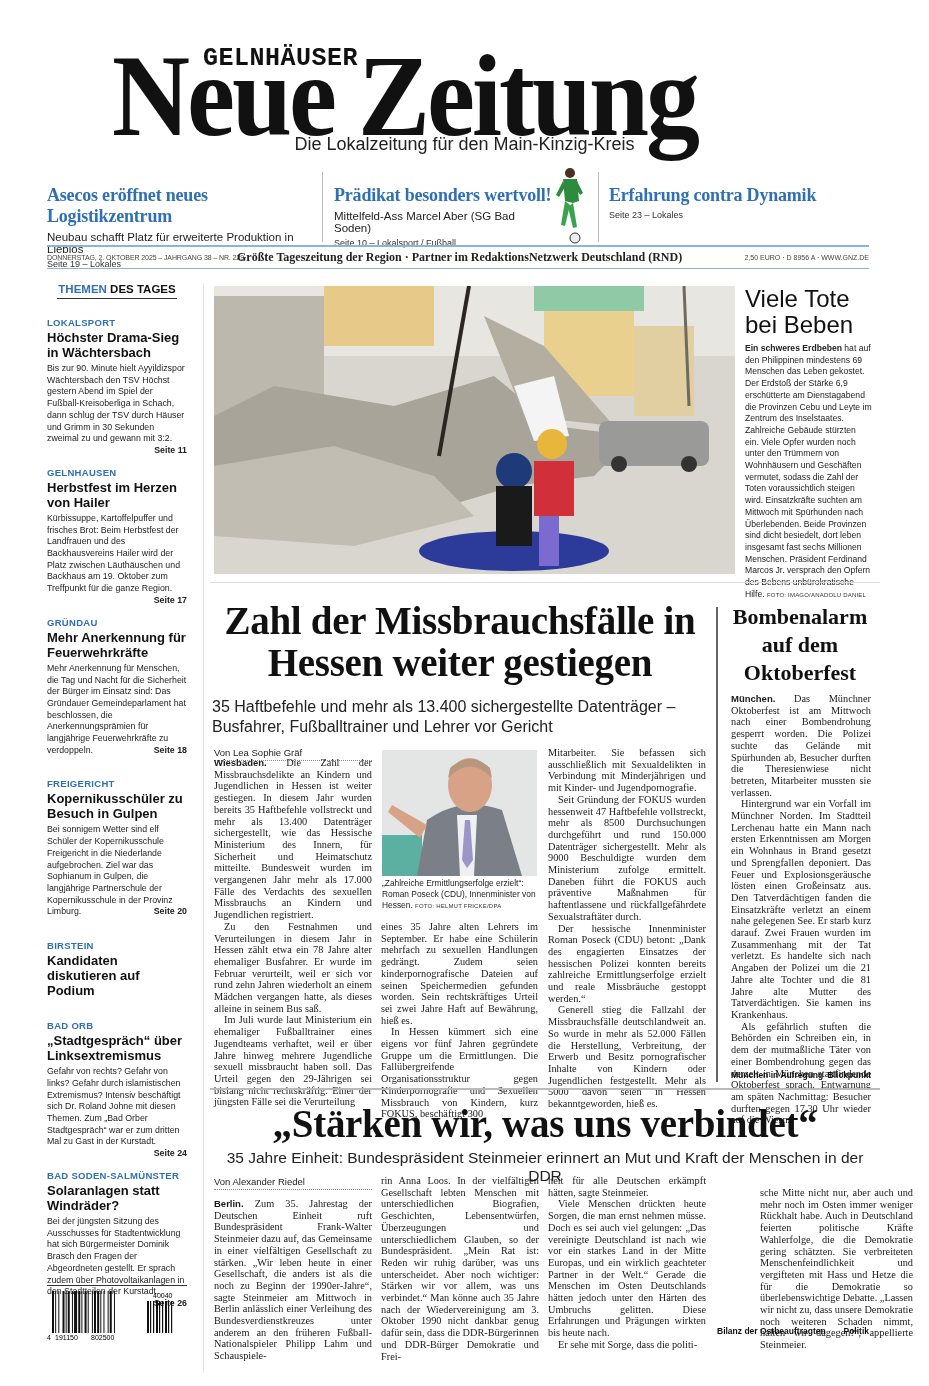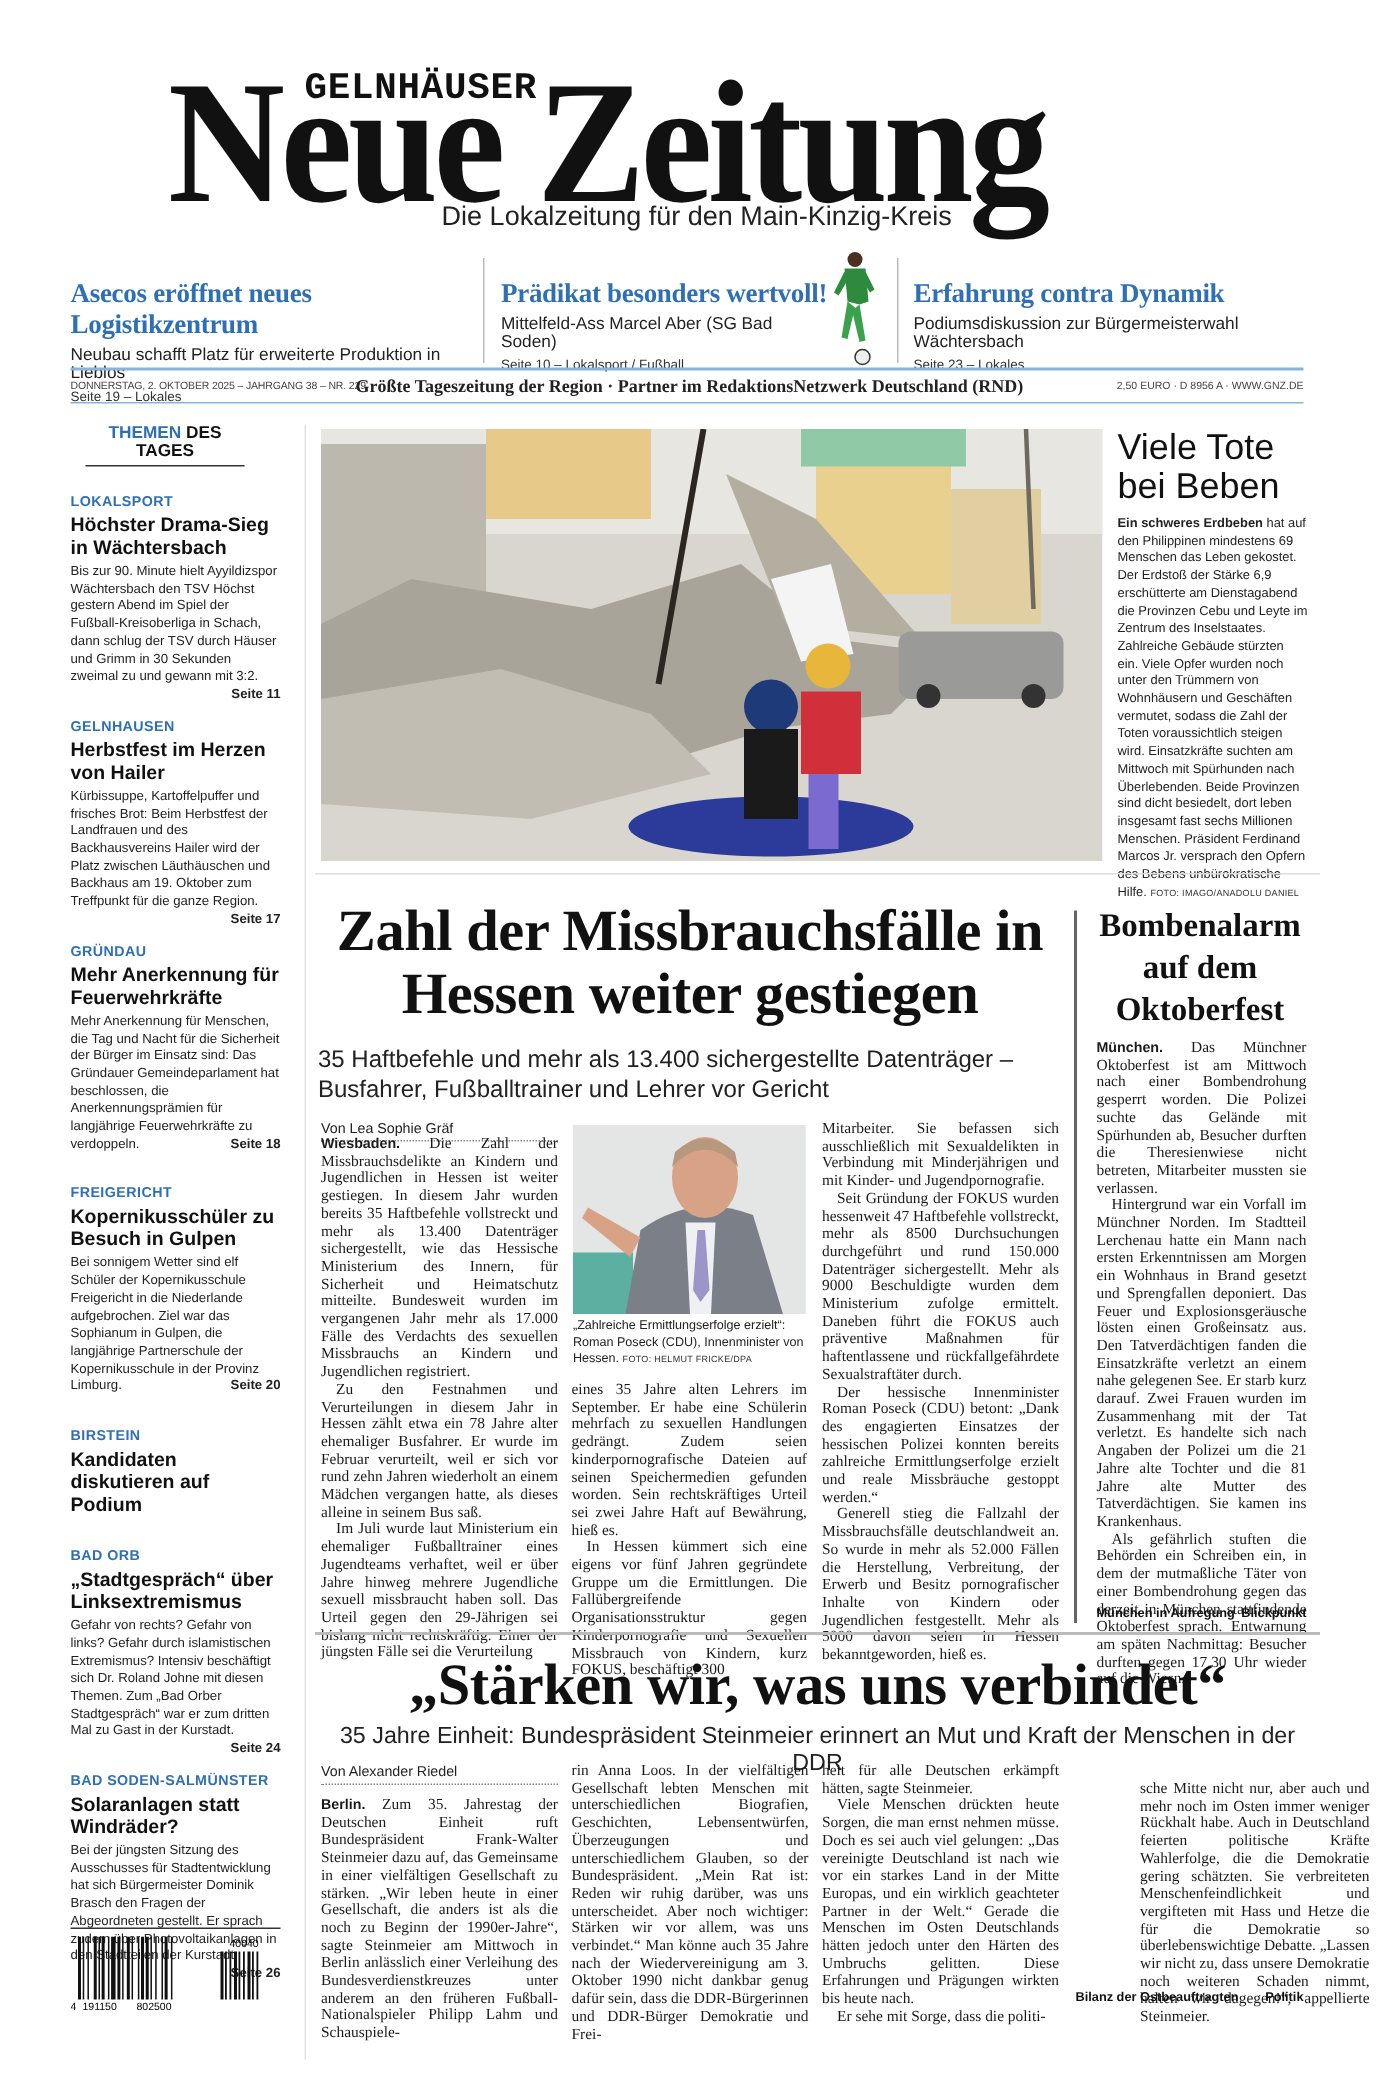--- a/index.html
+++ b/index.html
@@ -21,21 +21,21 @@
   .player { position: absolute; left: 553px; top: 165px; width: 32px; height: 80px; }
 
   .rule-blue { position: absolute; left: 47px; width: 822px; height: 2px; background: #8ab4d9; }
   .infobar { position: absolute; left: 47px; width: 822px; top: 250px; height: 16px; }
   .info-left { position: absolute; left: 0; top: 4px; font-family: "Liberation Sans", sans-serif; font-size: 7px; color: #444; letter-spacing: -0.1px; }
   .info-mid { position: absolute; left: 190px; top: 0; font-family: "Liberation Serif", serif; font-weight: bold; font-size: 12px; color: #222; }
   .info-right { position: absolute; right: 0; top: 4px; font-family: "Liberation Sans", sans-serif; font-size: 7px; color: #444; }
 
   
   .sidebar { position: absolute; left: 47px; top: 283px; width: 140px; }
-  .side-head { text-align: center; font-family: "Liberation Sans", sans-serif; font-weight: bold; font-size: 11.5px; padding-bottom: 3px; border-bottom: 1.5px solid #333; margin: 0 24px 18px 10px; }
+  .side-head { text-align: center; font-family: "Liberation Sans", sans-serif; font-weight: bold; font-size: 11.5px; padding-bottom: 3px; border-bottom: 1.5px solid #333; margin: 0 10px 18px 10px; }
   .side-item { margin-bottom: 22px; }
   .side-kicker { font-family: "Liberation Sans", sans-serif; font-weight: bold; font-size: 9.5px; color: #2f6fb5; letter-spacing: 0.3px; }
   .side-title { font-family: "Liberation Sans", sans-serif; font-weight: bold; font-size: 13px; line-height: 15px; margin-top: 2px; }
   .side-text { font-family: "Liberation Sans", sans-serif; font-size: 8.8px; line-height: 11.7px; color: #222; margin-top: 3px; }
   .side-page { font-weight: bold; float: right; }
   .side-vline { position: absolute; left: 203px; top: 283px; width: 1px; height: 1090px; background: #e4e4e4; }
 
   .barcode { position: absolute; left: 47px; top: 1291px; width: 130px; height: 50px; }
 
   
@@ -94,21 +94,20 @@
   <path d="M10 14 L24 14 L26 36 L20 38 L12 36 Z" fill="#2e8b3e"></path>
   <path d="M10 16 L3 30 L6 32 L12 22 Z" fill="#2e8b3e"></path>
   <path d="M24 16 L30 28 L27 30 L22 22 Z" fill="#2e8b3e"></path>
   <path d="M12 36 L8 60 L12 61 L17 40 Z" fill="#3aa24c"></path>
   <path d="M20 38 L24 62 L20 63 L15 42 Z" fill="#3aa24c"></path>
   <circle cx="22" cy="73" r="5" fill="#eee" stroke="#333" stroke-width="1"></circle>
 </svg>
 <div class="vsep" style="left:598px;"></div>
 <div class="teaser" style="left:609px;width:265px;">
   <h3>Erfahrung contra Dynamik</h3>
-  <div class="t-sub">Podiumsdiskussion zur Bürgermeisterwahl Wächtersbach</div>
   <div class="t-page">Seite 23 – Lokales</div>
 </div>
 
 <div class="rule-blue" style="top:245px;"></div>
 <div class="infobar">
   <span class="info-left">DONNERSTAG, 2. OKTOBER 2025 – JAHRGANG 38 – NR. 229</span>
   <span class="info-mid">Größte Tageszeitung der Region · Partner im RedaktionsNetzwerk Deutschland (RND)</span>
   <span class="info-right">2,50 EURO · D 8956 A · WWW.GNZ.DE</span>
 </div>
 <div class="rule-blue" style="top:268px;height:1px;"></div>

